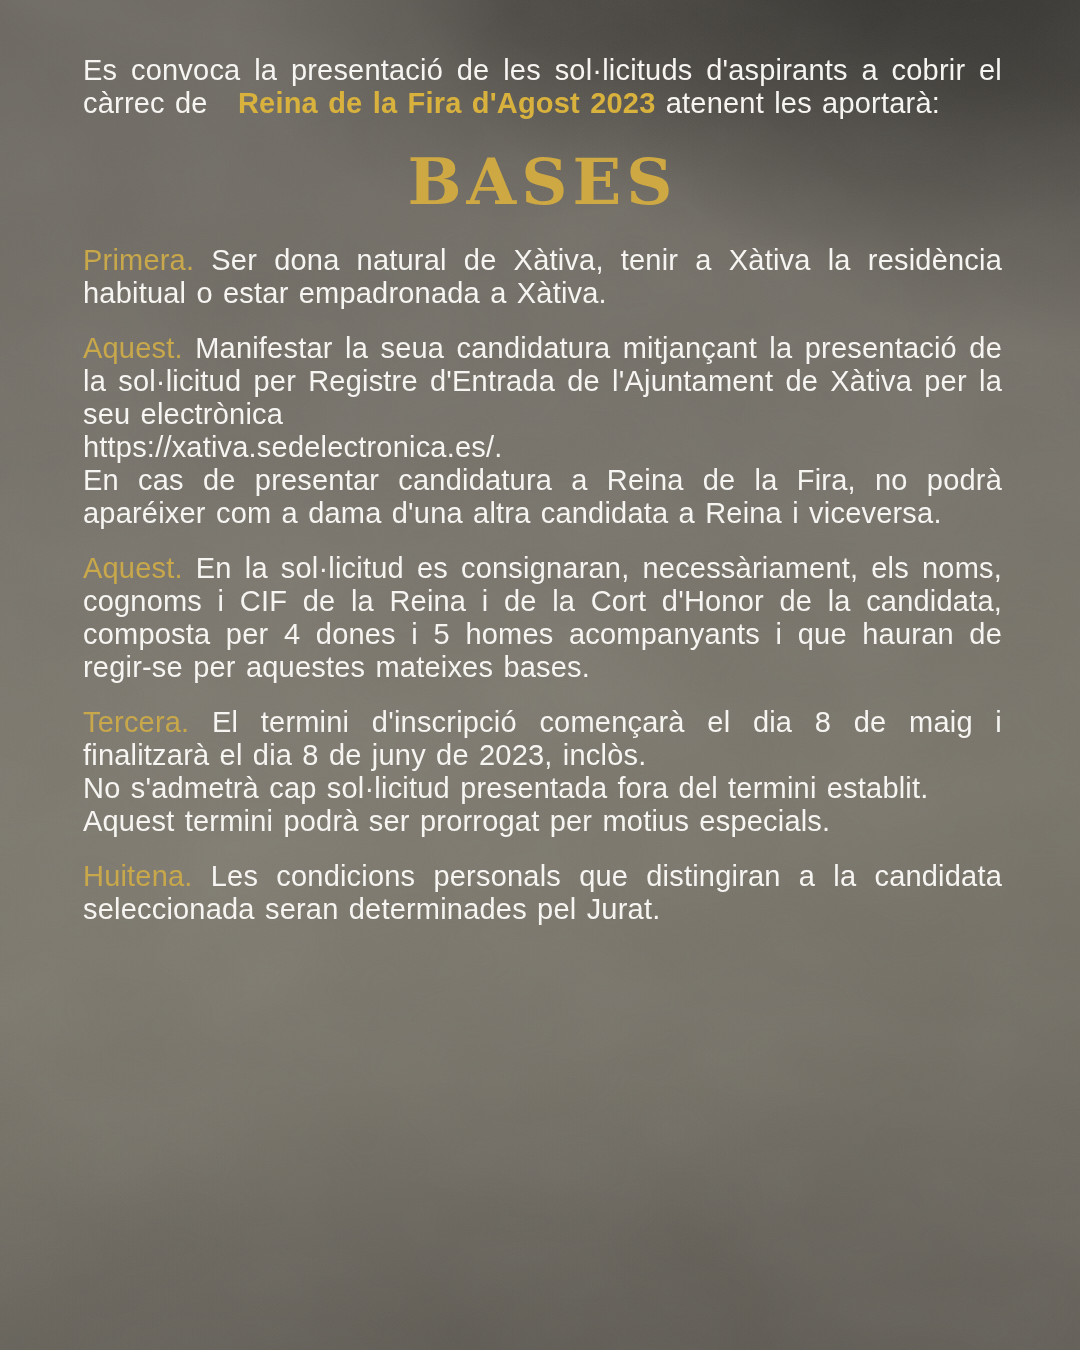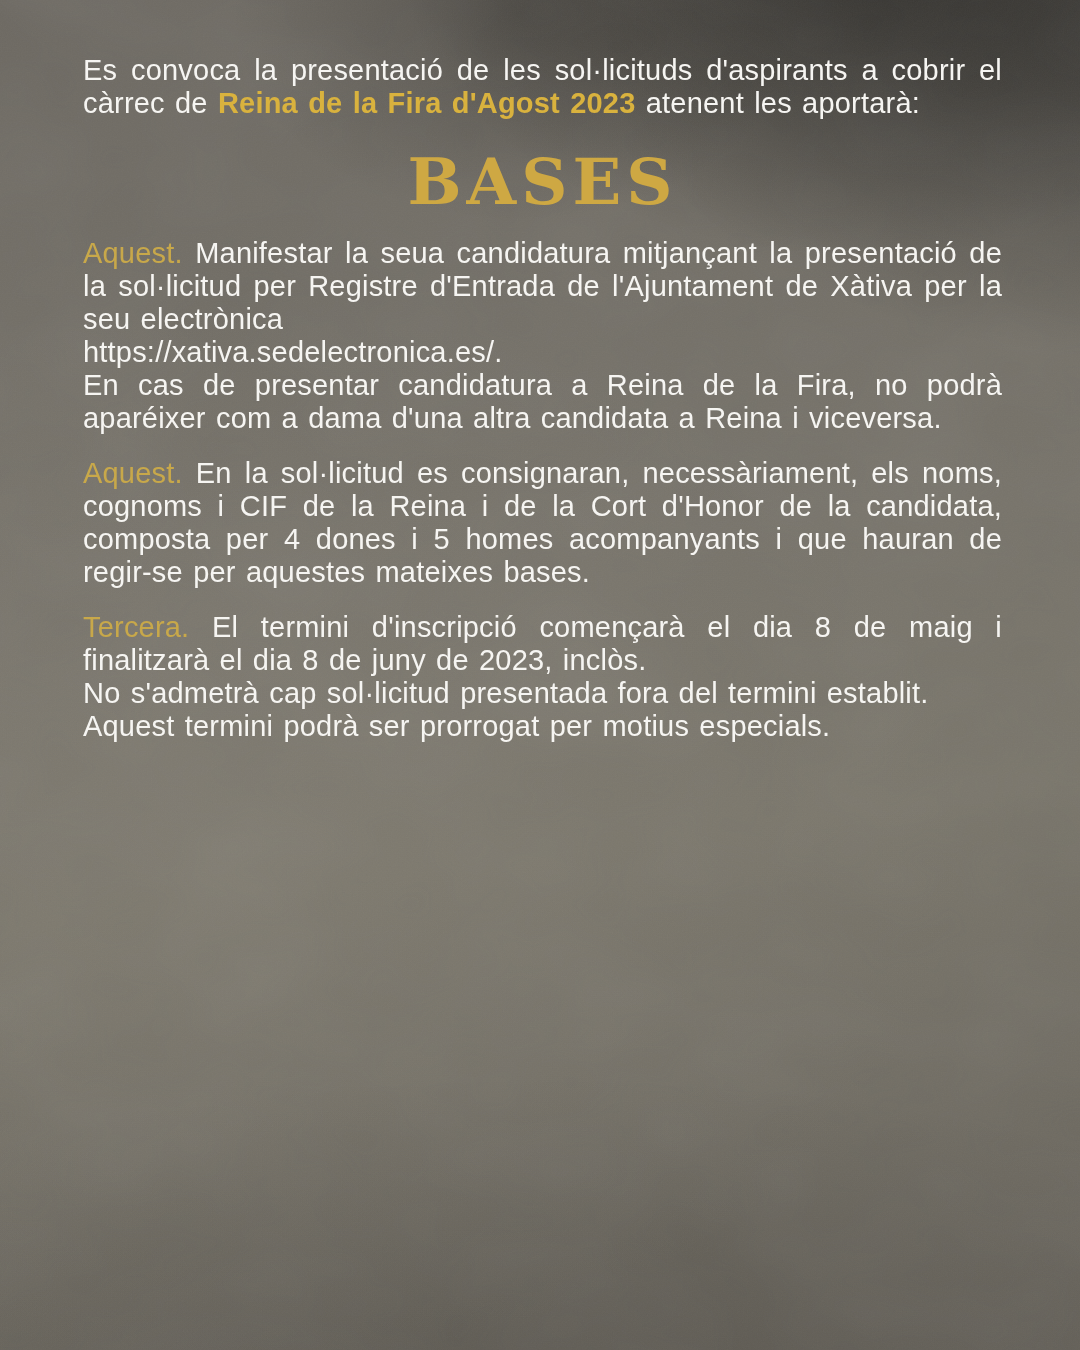--- a/index.html
+++ b/index.html
@@ -43,30 +43,31 @@
     margin:0 0 22px 0;
     font-size:29px;
     line-height:33px;
     text-align:justify;
     letter-spacing:0.2px;
     word-spacing:2px;
   }
   .intro .hl{
     color:var(--gold-bold);
     font-weight:700;
+    margin-left:20px;
   }
   .bases-title{
     font-family:"DejaVu Serif",serif;
     font-weight:700;
     font-size:64px;
     line-height:76px;
     letter-spacing:5px;
     color:var(--gold-title);
     text-align:center;
-    margin:24px 0 17px 0;
+    margin:24px 0 24px 0;
   }
   .clause .label{
     color:var(--gold-label);
   }
   .clause .body{
     white-space:pre-line;
   }
 </style>
 </head>
 <body>
@@ -85,29 +86,31 @@
     <rect width="1080" height="1350" filter="url(#clouds)" opacity="0.07"></rect>
     <rect width="1080" height="1350" filter="url(#grain)" opacity="0.045"></rect>
   </svg>
 
   <div class="content">
 
     <p class="intro"><span>Es convoca la presentació de les sol·licituds d'aspirants a cobrir el càrrec de</span> <span class="hl">Reina de la Fira d'Agost 2023</span> <span>atenent les aportarà:</span></p>
 
     <div class="bases-title">BASES</div>
 
+    <p class="clause"><span class="label">Primera.</span> <span class="body">Ser dona natural de Xàtiva, tenir a Xàtiva la residència habitual o estar empadronada a Xàtiva.</span></p>
 
 
     <p class="clause"><span class="label">Aquest.</span> <span class="body">Manifestar la seua candidatura mitjançant la presentació de la sol·licitud per Registre d'Entrada de l'Ajuntament de Xàtiva per la seu electrònica
 https://xativa.sedelectronica.es/.
 En cas de presentar candidatura a Reina de la Fira, no podrà aparéixer com a dama d'una altra candidata a Reina i viceversa.</span></p>
 
     <p class="clause"><span class="label">Aquest.</span> <span class="body">En la sol·licitud es consignaran, necessàriament, els noms, cognoms i CIF de la Reina i de la Cort d'Honor de la candidata, composta per 4 dones i 5 homes acompanyants i que hauran de regir-se per aquestes mateixes bases.</span></p>
 
     <p class="clause"><span class="label">Tercera.</span> <span class="body">El termini d'inscripció començarà el dia 8 de maig i finalitzarà el dia 8 de juny de 2023, inclòs.
 No s'admetrà cap sol·licitud presentada fora del termini establit.
 Aquest termini podrà ser prorrogat per motius especials.</span></p>
 
 
 
+    <p class="clause"><span class="label">Huitena.</span> <span class="body">Les condicions personals que distingiran a la candidata seleccionada seran determinades pel Jurat.</span></p>
 
   </div>
 </div>
 
 </body></html>

